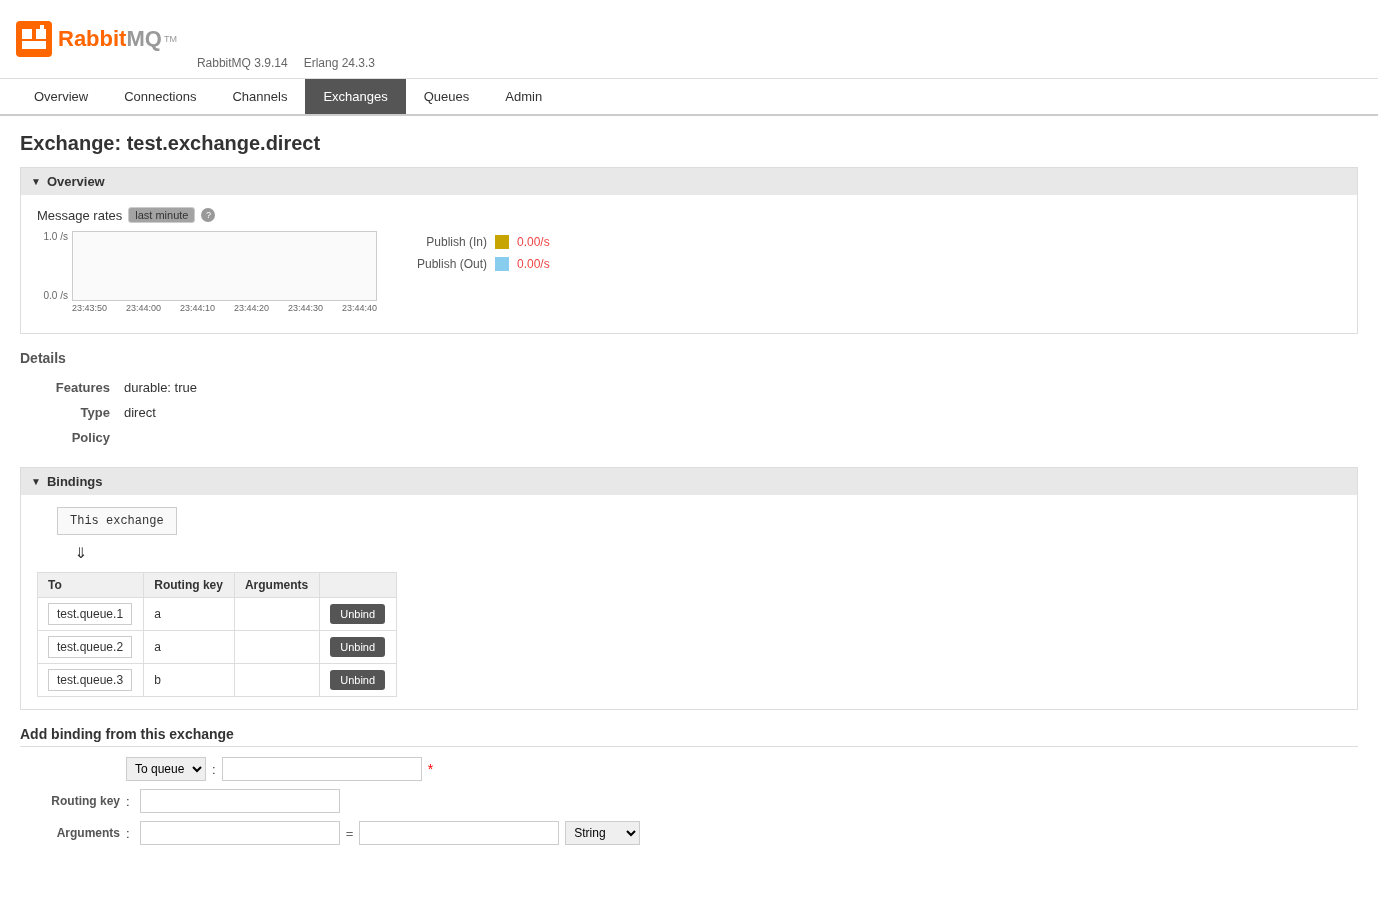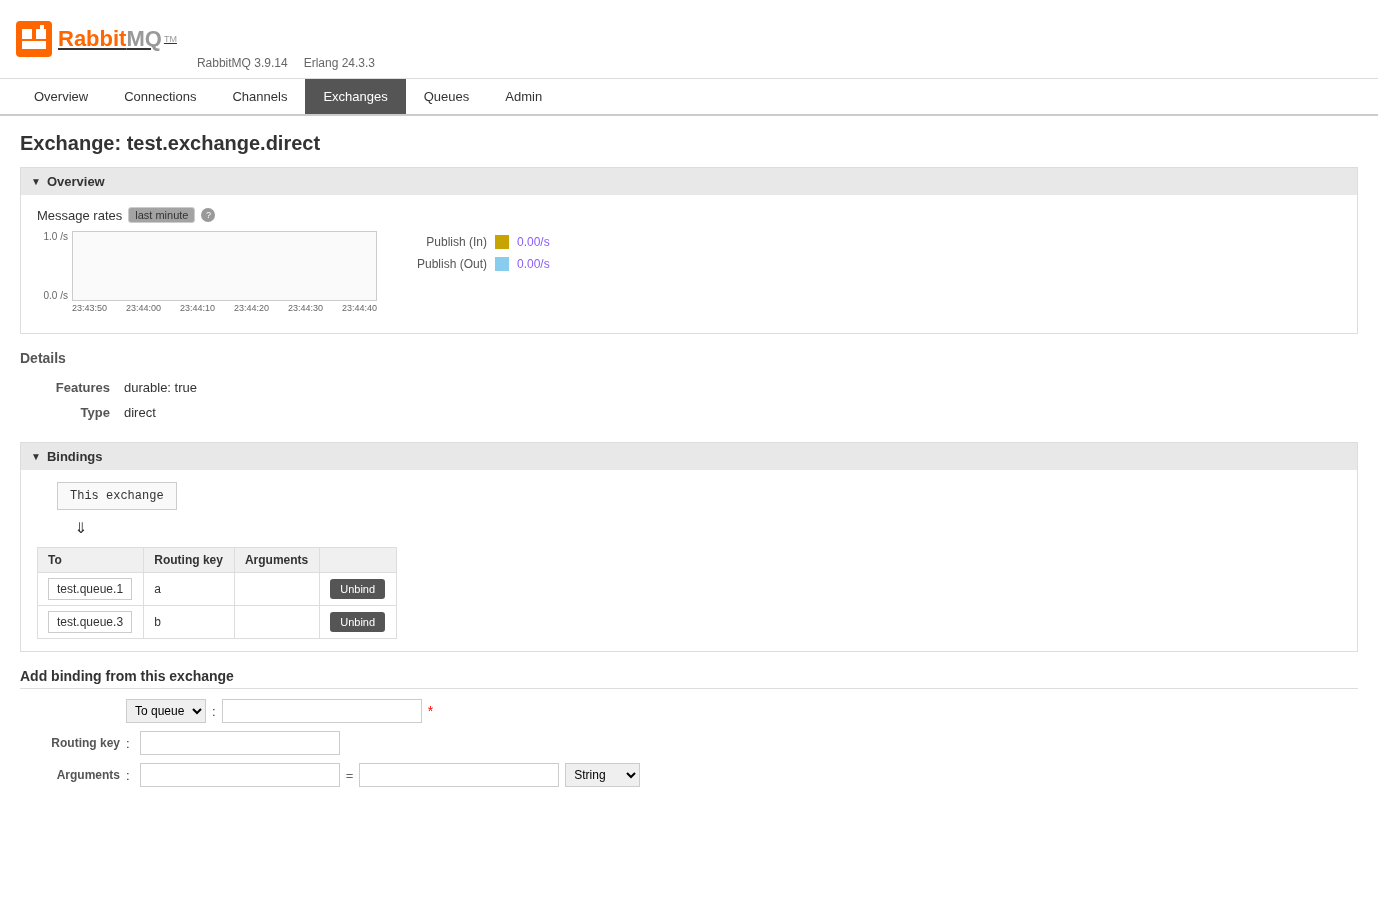--- a/index.html
+++ b/index.html
@@ -10,21 +10,20 @@
       display: flex;
       align-items: center;
       padding: 8px 16px;
       border-bottom: 1px solid #ddd;
       background: #fff;
     }
     .logo {
       display: flex;
       align-items: center;
       margin-right: 20px;
-      text-decoration: underline;
     }
     .logo-icon {
       width: 36px;
       height: 36px;
       margin-right: 6px;
     }
     .version-info {
       font-size: 12px;
       color: #666;
       display: flex;
@@ -181,21 +180,21 @@
       width: 14px;
       height: 14px;
       display: inline-block;
     }
     .legend-label {
       color: #555;
       min-width: 80px;
       text-align: right;
     }
     .legend-value {
-      color: #8b5cf6;
+      color: #ef4444;
       font-weight: normal;
     }
 
     
     .details-table {
       width: 100%;
     }
     .details-table tr td:first-child {
       text-align: right;
       font-weight: bold;
@@ -395,20 +394,24 @@
     <table class="details-table">
       <tbody>
           <tr>
         <td>Features</td>
         <td>durable: true</td>
       </tr>
       <tr>
         <td>Type</td>
         <td>direct</td>
       </tr>
+      <tr>
+        <td>Policy</td>
+        <td></td>
+      </tr>
     </tbody>
       </table>
   </div>
 
   <div class="section">
     <div class="section-header">
       <span class="triangle">▼</span>
       <span>Bindings</span>
     </div>
     <div class="section-body">
@@ -426,20 +429,26 @@
           </tr>
         </thead>
         <tbody>
           <tr>
             <td><a class="queue-link">test.queue.1</a></td>
             <td>a</td>
             <td></td>
             <td><button class="unbind-btn">Unbind</button></td>
           </tr>
           <tr>
+            <td><a class="queue-link">test.queue.2</a></td>
+            <td>a</td>
+            <td></td>
+            <td><button class="unbind-btn">Unbind</button></td>
+          </tr>
+          <tr>
             <td><a class="queue-link">test.queue.3</a></td>
             <td>b</td>
             <td></td>
             <td><button class="unbind-btn">Unbind</button></td>
           </tr>
         </tbody>
       </table>
     </div>
   </div>
 

